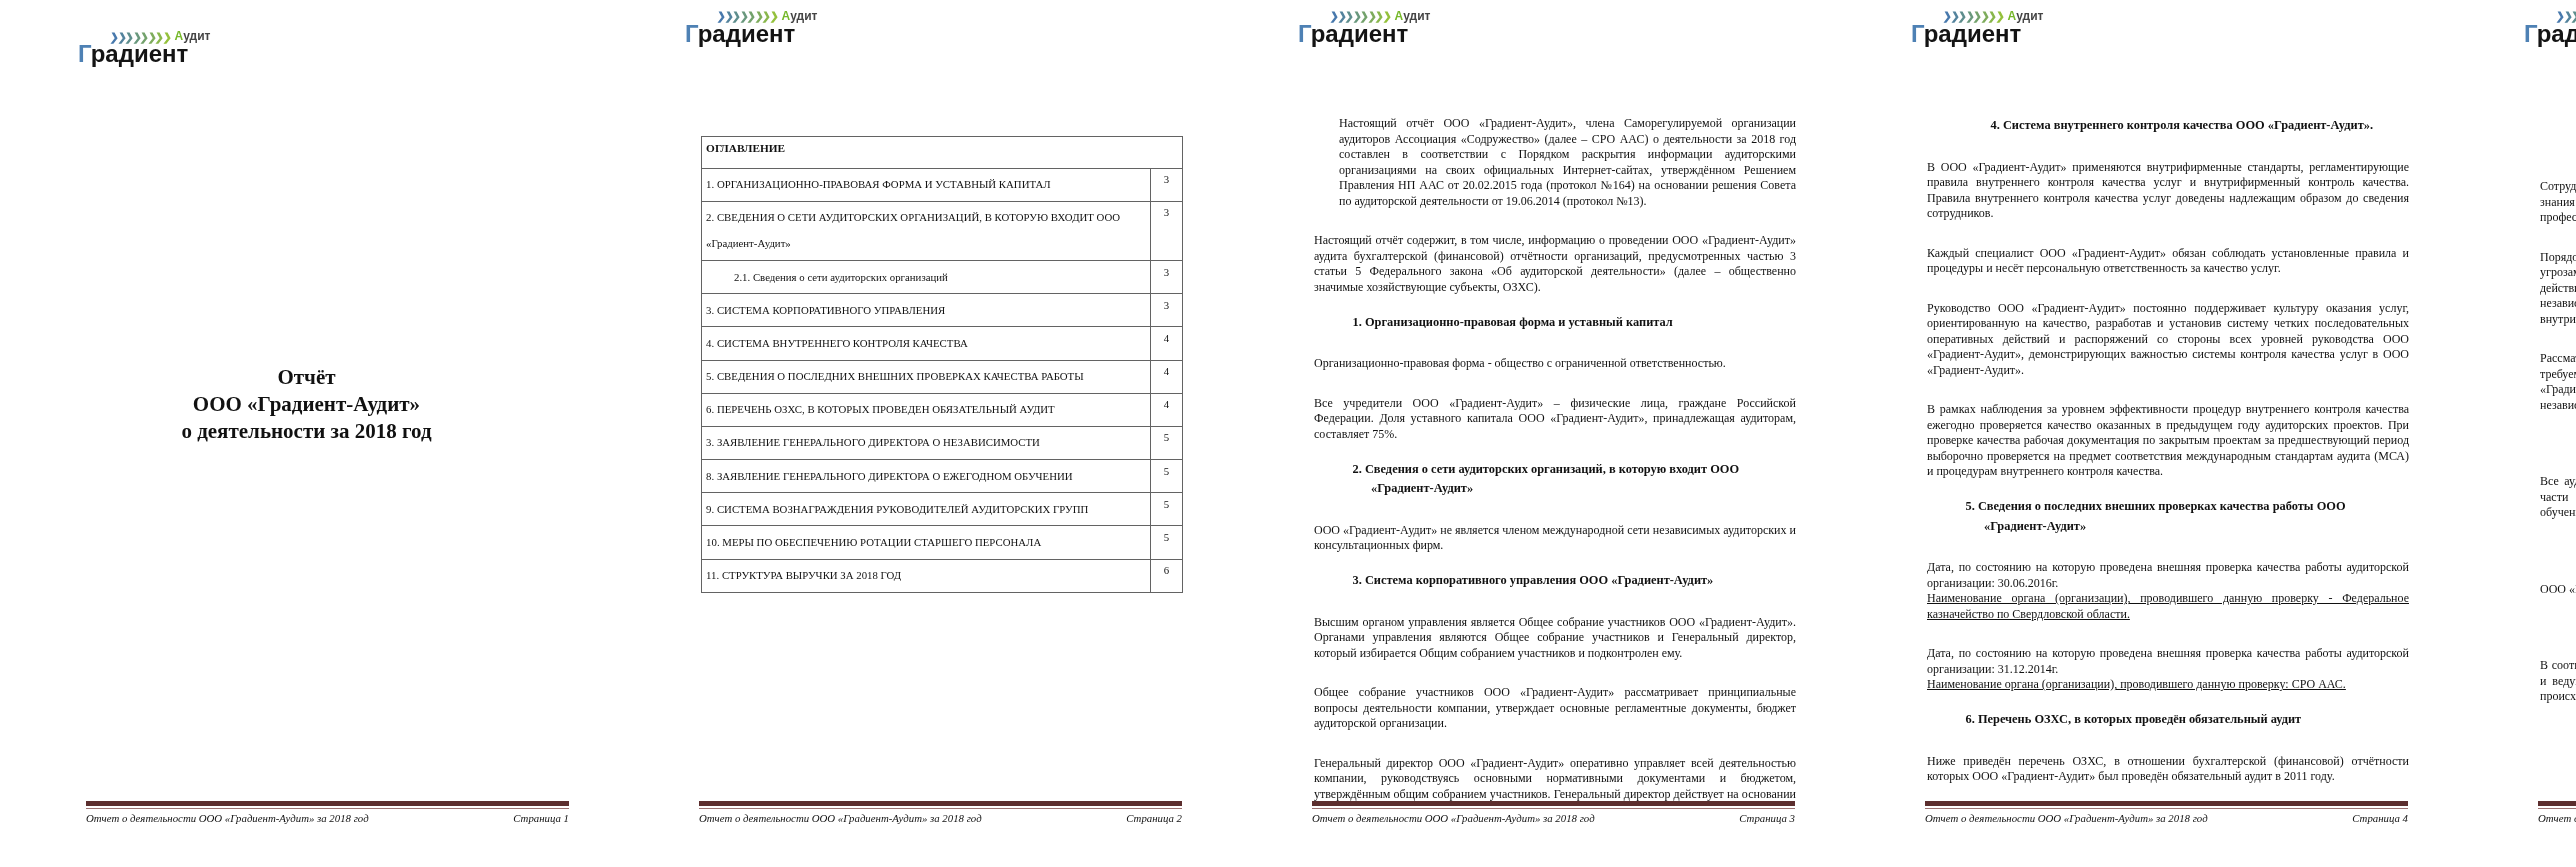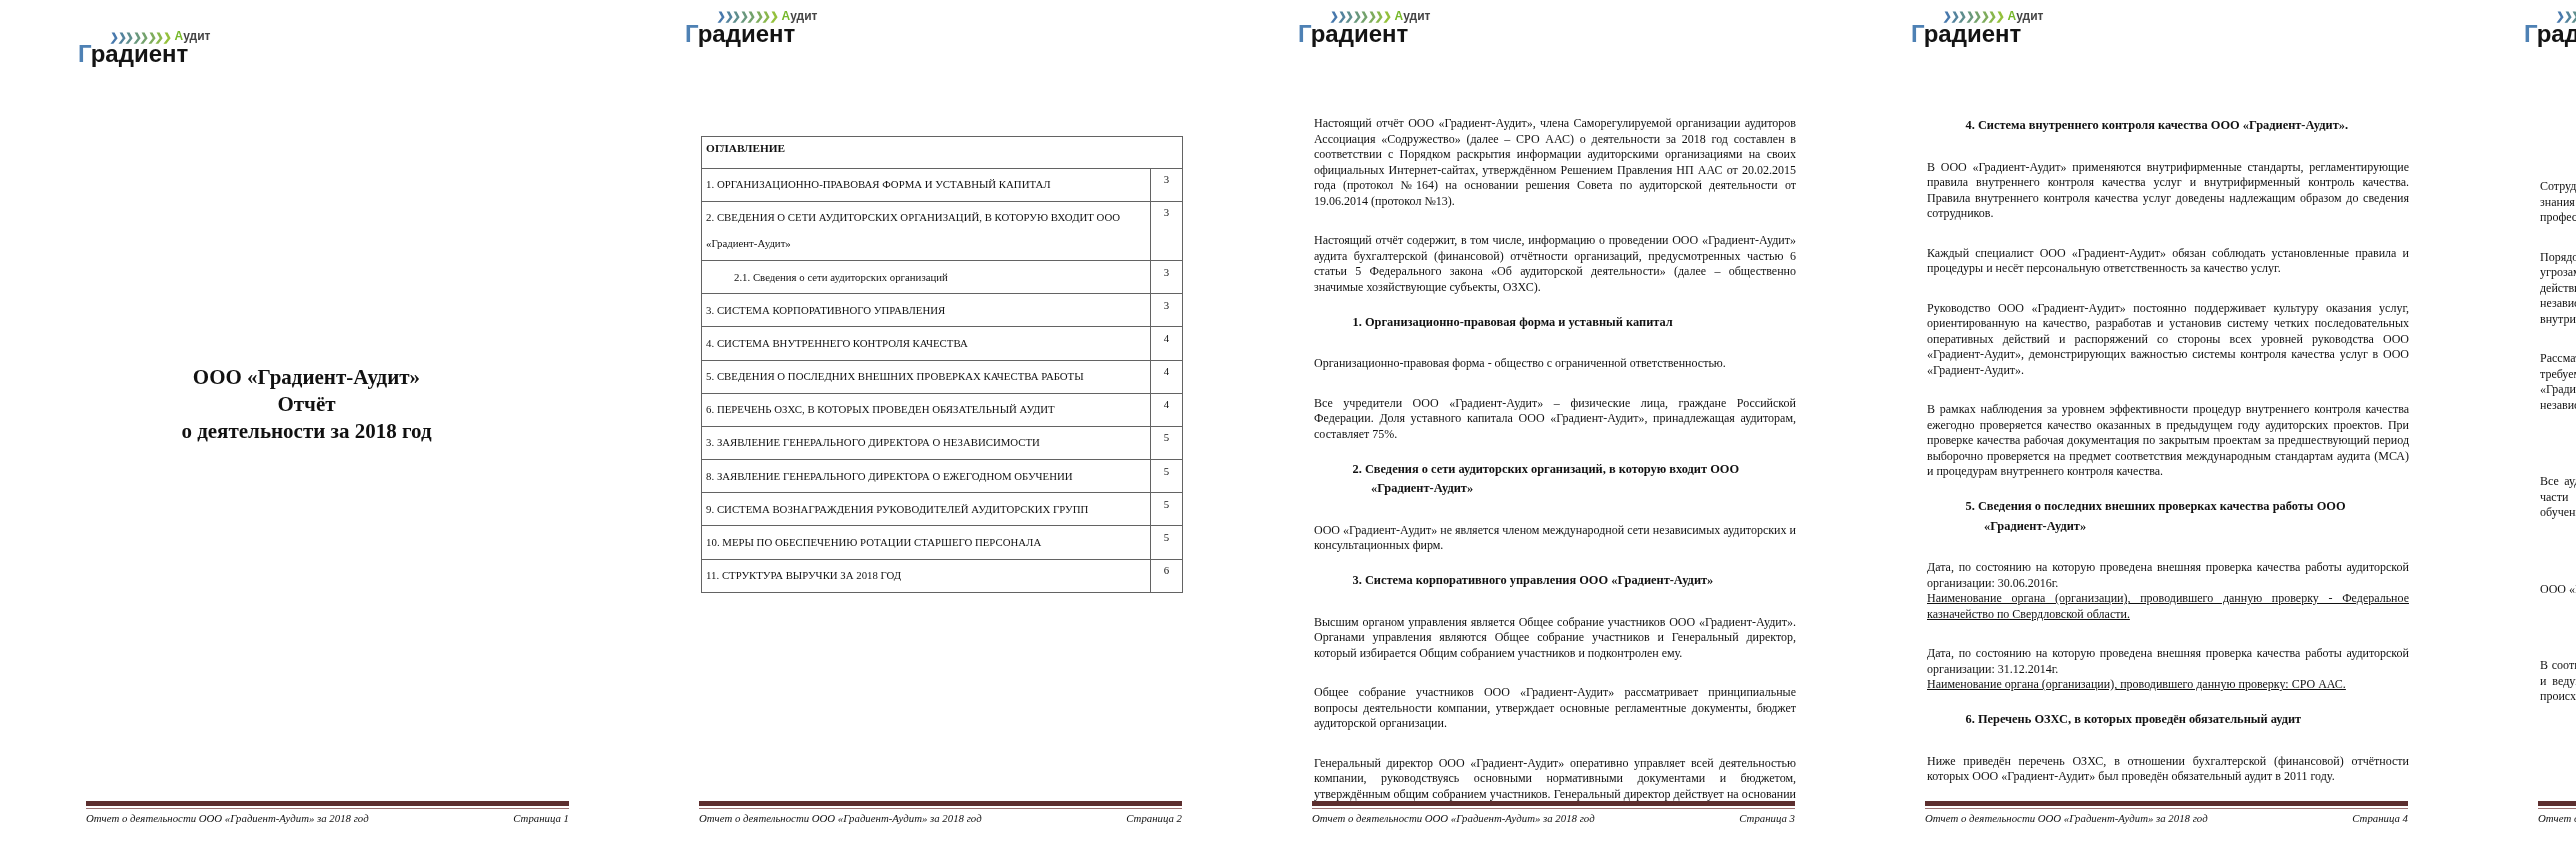--- a/index.html
+++ b/index.html
@@ -17,21 +17,21 @@
 
   
   .title{position:absolute;left:0;top:364px;width:100%;text-align:center;font-weight:bold;font-size:21px;line-height:27px;}
 
   
   .body{position:absolute;left:88px;width:482px;top:116px;bottom:66px;overflow:hidden;}
   .blk{font-size:12px;line-height:15.5px;text-align:justify;}
   .blk + .blk{margin-top:24px;}
   .blk-pc{margin-top:0 !important;text-decoration:underline;}
   .blk-h{font-weight:bold;font-size:12.4px;line-height:19.6px;text-align:left;padding-left:57px;text-indent:-18.5px;margin-top:17.5px !important;margin-bottom:18.5px;}
-  .blk:first-child{margin-top:0 !important;}
+  .blk:first-child{margin-top:0 !important;margin-left:25px;}
   .blk-li{padding-left:77px;text-indent:-15.5px;}
   .blk-li::before{content:"•";display:inline-block;width:15.5px;text-indent:0;}
 
   
   .body-toc{top:136px;}
   .toc{border:1px solid #636363;font-size:10.8px;}
   .toc-hrow{border-bottom:0.5px solid #636363;padding:5.2px 4.1px 13.4px 4.1px;font-weight:bold;font-size:11.3px;}
   .toc-row{display:grid;grid-template-columns:1fr 32px;border-bottom:0.5px solid #636363;}
   .toc-row:last-child{border-bottom:none;}
   .toc-label{padding:2.6px 4.1px 3.6px 4.1px;line-height:26px;}
@@ -58,22 +58,22 @@
           <span class="logo-chev" style="color: rgb(105, 152, 125);">❯</span>
           <span class="logo-chev" style="color: rgb(115, 162, 108);">❯</span>
           <span class="logo-chev" style="color: rgb(126, 172, 92);">❯</span>
           <span class="logo-chev" style="color: rgb(137, 183, 76);">❯</span>
           <span class="logo-chev" style="color: rgb(148, 193, 60);">❯</span>
           <span class="logo-audit"><span style="color: rgb(118, 184, 42);">А</span><span style="color: rgb(69, 69, 69);">удит</span></span>
         </div>
         <div class="logo-gradient"><span style="color: rgb(78, 129, 180);">Г</span><span style="color: rgb(20, 20, 20);">радиент</span></div>
       </div>
     <div class="title">
+      <div>Отчёт</div>
       <div>ООО «Градиент-Аудит»</div>
-      <div>Отчёт</div>
       <div>о деятельности за 2018 год</div>
     </div>
     <div class="footer">
       <div class="footer-bar" style="background: rgb(92, 46, 46);"></div>
       <div class="footer-rule" style="background: rgb(155, 114, 114);"></div>
       <div class="footer-text">
         <span>Отчет о деятельности ООО «Градиент-Аудит» за 2018 год</span>
         <span>Страница 1</span>
       </div>
     </div>
@@ -167,21 +167,21 @@
           <span class="logo-chev" style="color: rgb(115, 162, 108);">❯</span>
           <span class="logo-chev" style="color: rgb(126, 172, 92);">❯</span>
           <span class="logo-chev" style="color: rgb(137, 183, 76);">❯</span>
           <span class="logo-chev" style="color: rgb(148, 193, 60);">❯</span>
           <span class="logo-audit"><span style="color: rgb(118, 184, 42);">А</span><span style="color: rgb(69, 69, 69);">удит</span></span>
         </div>
         <div class="logo-gradient"><span style="color: rgb(78, 129, 180);">Г</span><span style="color: rgb(20, 20, 20);">радиент</span></div>
       </div>
     <div class="body blocks">
         <div class="blk blk-p">Настоящий отчёт ООО «Градиент-Аудит», члена Саморегулируемой организации аудиторов Ассоциация «Содружество» (далее – СРО ААС) о деятельности за 2018 год составлен в соответствии с Порядком раскрытия информации аудиторскими организациями на своих официальных Интернет-сайтах, утверждённом Решением Правления НП ААС от 20.02.2015 года (протокол №164) на основании решения Совета по аудиторской деятельности от 19.06.2014 (протокол №13).</div>
-        <div class="blk blk-p">Настоящий отчёт содержит, в том числе, информацию о проведении ООО «Градиент-Аудит» аудита бухгалтерской (финансовой) отчётности организаций, предусмотренных частью 6 статьи 5 Федерального закона «Об аудиторской деятельности» (далее – общественно значимые хозяйствующие субъекты, ОЗХС).</div>
+        <div class="blk blk-p">Настоящий отчёт содержит, в том числе, информацию о проведении ООО «Градиент-Аудит» аудита бухгалтерской (финансовой) отчётности организаций, предусмотренных частью 3 статьи 5 Федерального закона «Об аудиторской деятельности» (далее – общественно значимые хозяйствующие субъекты, ОЗХС).</div>
         <div class="blk blk-h">1. Организационно-правовая форма и уставный капитал</div>
         <div class="blk blk-p">Организационно-правовая форма - общество с ограниченной ответственностью.</div>
         <div class="blk blk-p">Все учредители ООО «Градиент-Аудит» – физические лица, граждане Российской Федерации. Доля уставного капитала ООО «Градиент-Аудит», принадлежащая аудиторам, составляет 75%.</div>
         <div class="blk blk-h">2. Сведения о сети аудиторских организаций, в которую входит ООО «Градиент-Аудит»</div>
         <div class="blk blk-p">ООО «Градиент-Аудит» не является членом международной сети независимых аудиторских и консультационных фирм.</div>
         <div class="blk blk-h">3. Система корпоративного управления ООО «Градиент-Аудит»</div>
         <div class="blk blk-p">Высшим органом управления является Общее собрание участников ООО «Градиент-Аудит». Органами управления являются Общее собрание участников и Генеральный директор, который избирается Общим собранием участников и подконтролен ему.</div>
         <div class="blk blk-p">Общее собрание участников ООО «Градиент-Аудит» рассматривает принципиальные вопросы деятельности компании, утверждает основные регламентные документы, бюджет аудиторской организации.</div>
         <div class="blk blk-p">Генеральный директор ООО «Градиент-Аудит» оперативно управляет всей деятельностью компании, руководствуясь основными нормативными документами и бюджетом, утверждённым общим собранием участников. Генеральный директор действует на основании Устава ООО «Градиент-Аудит» и трудового договора.</div>
       </div>

